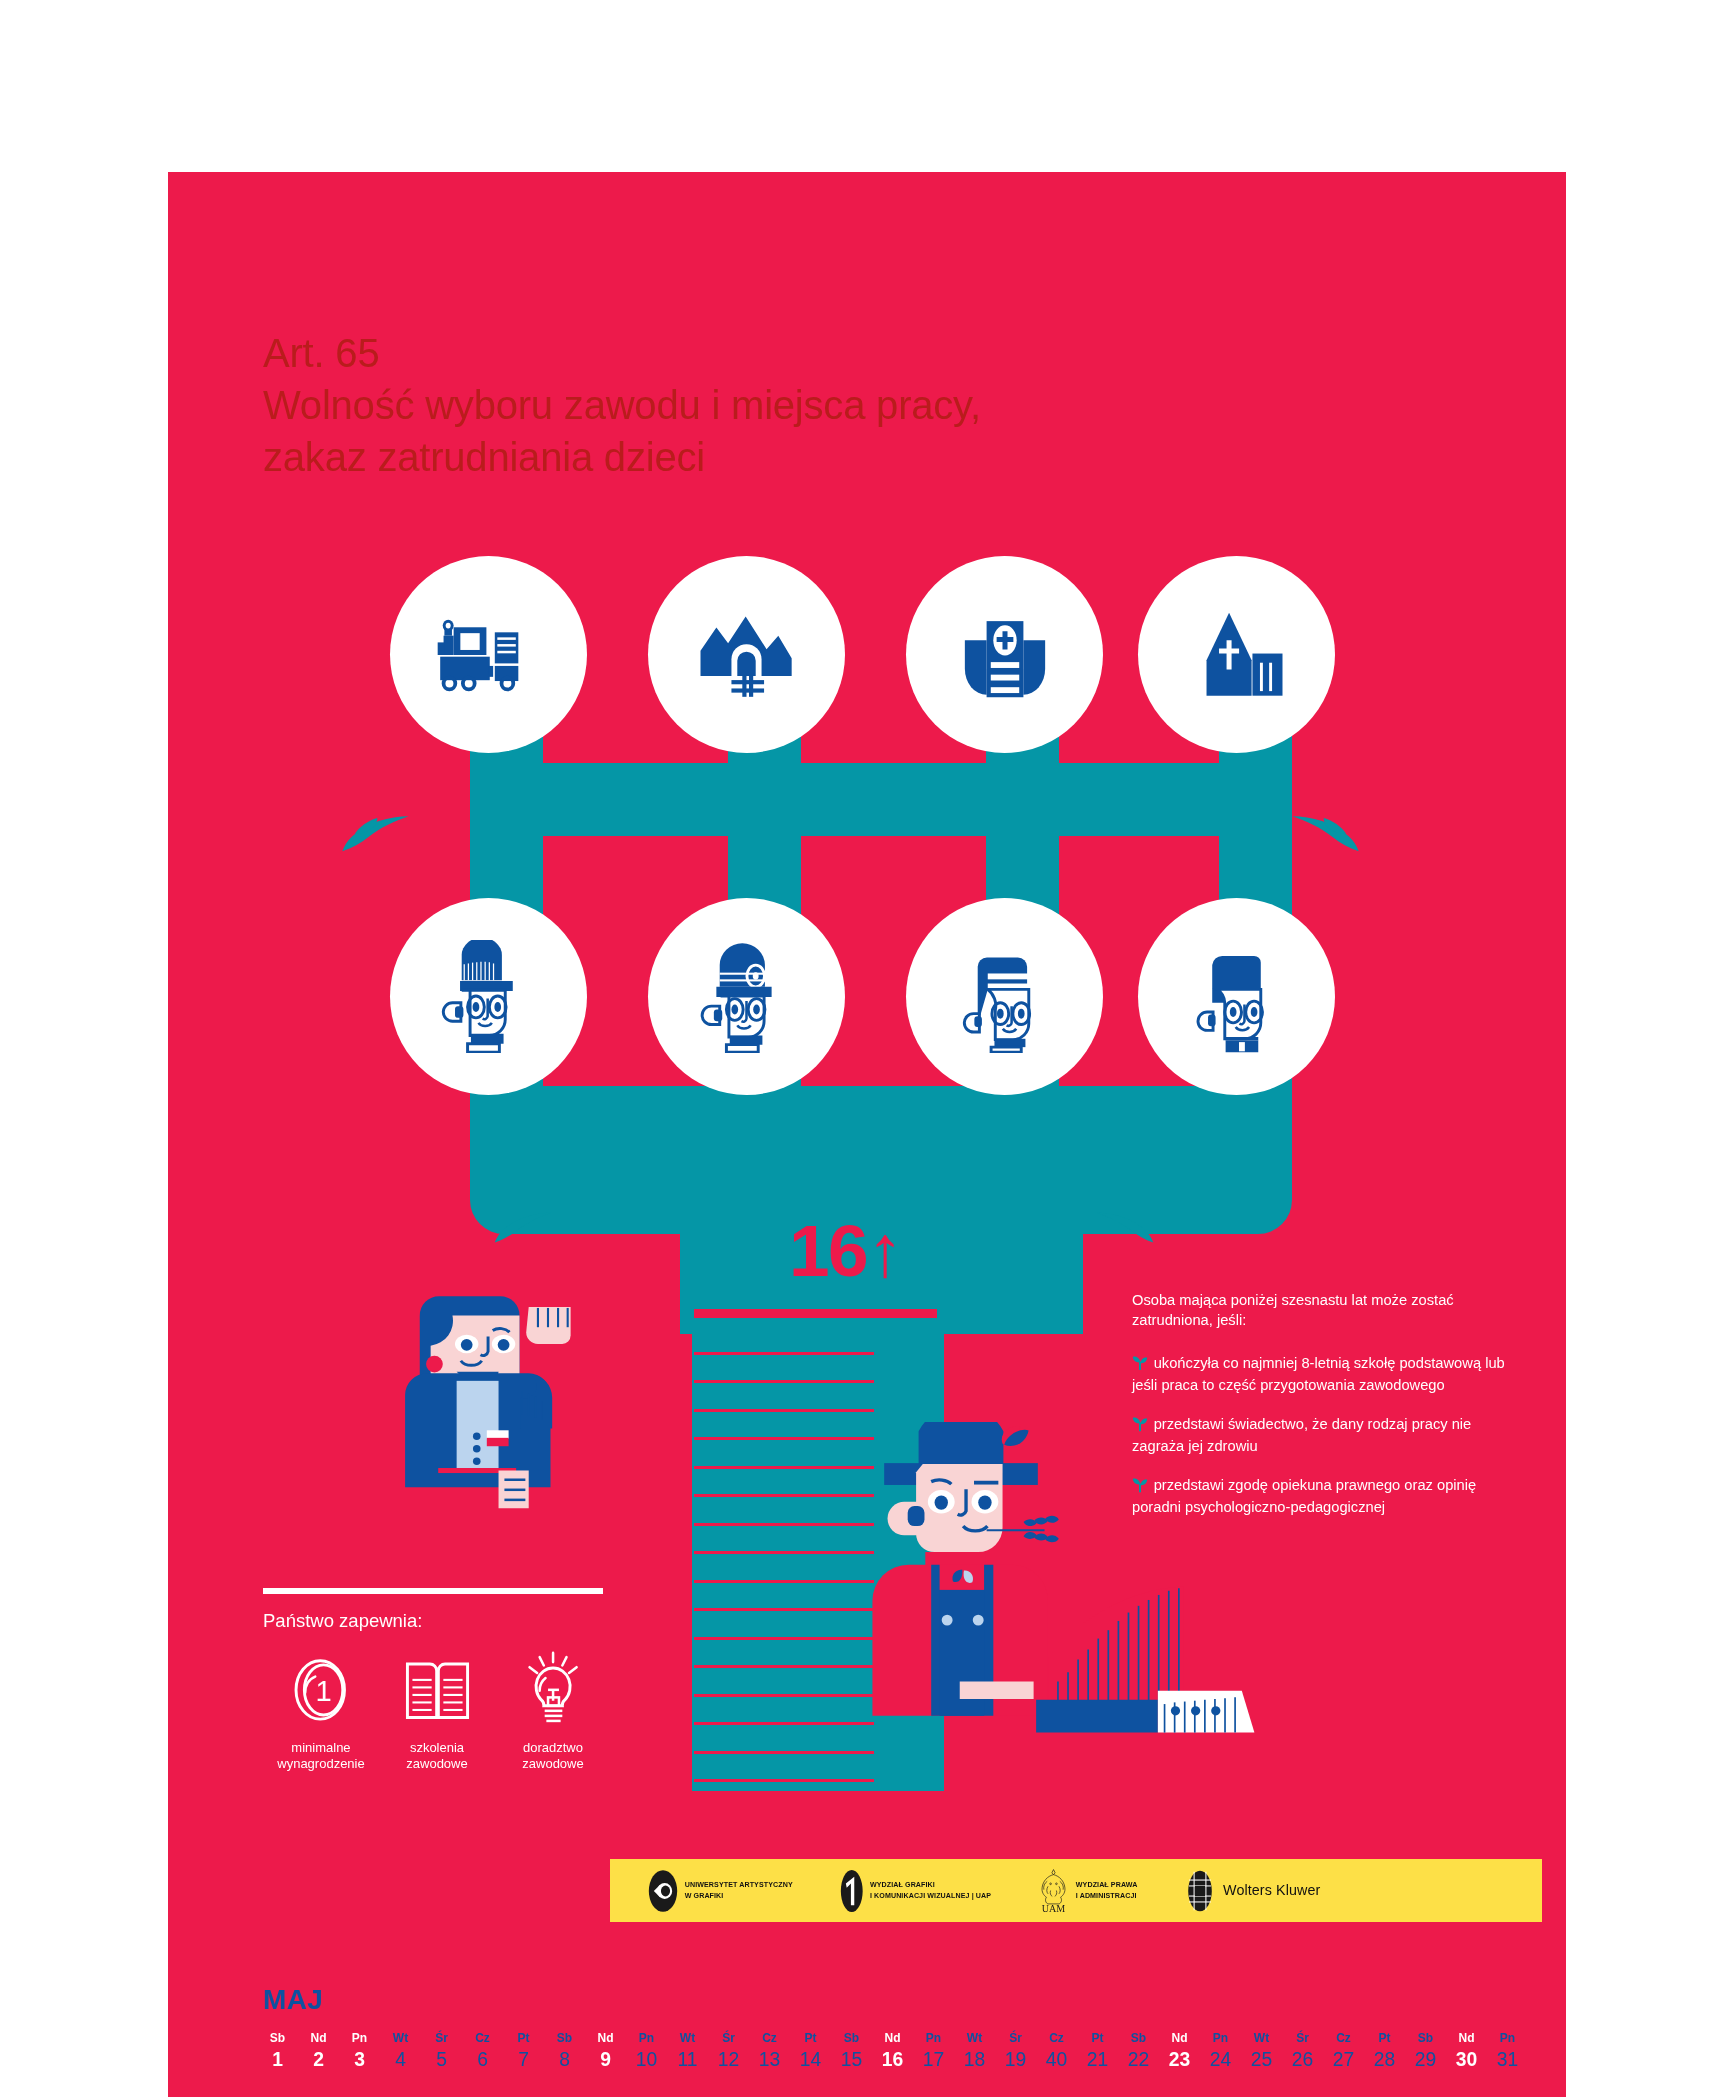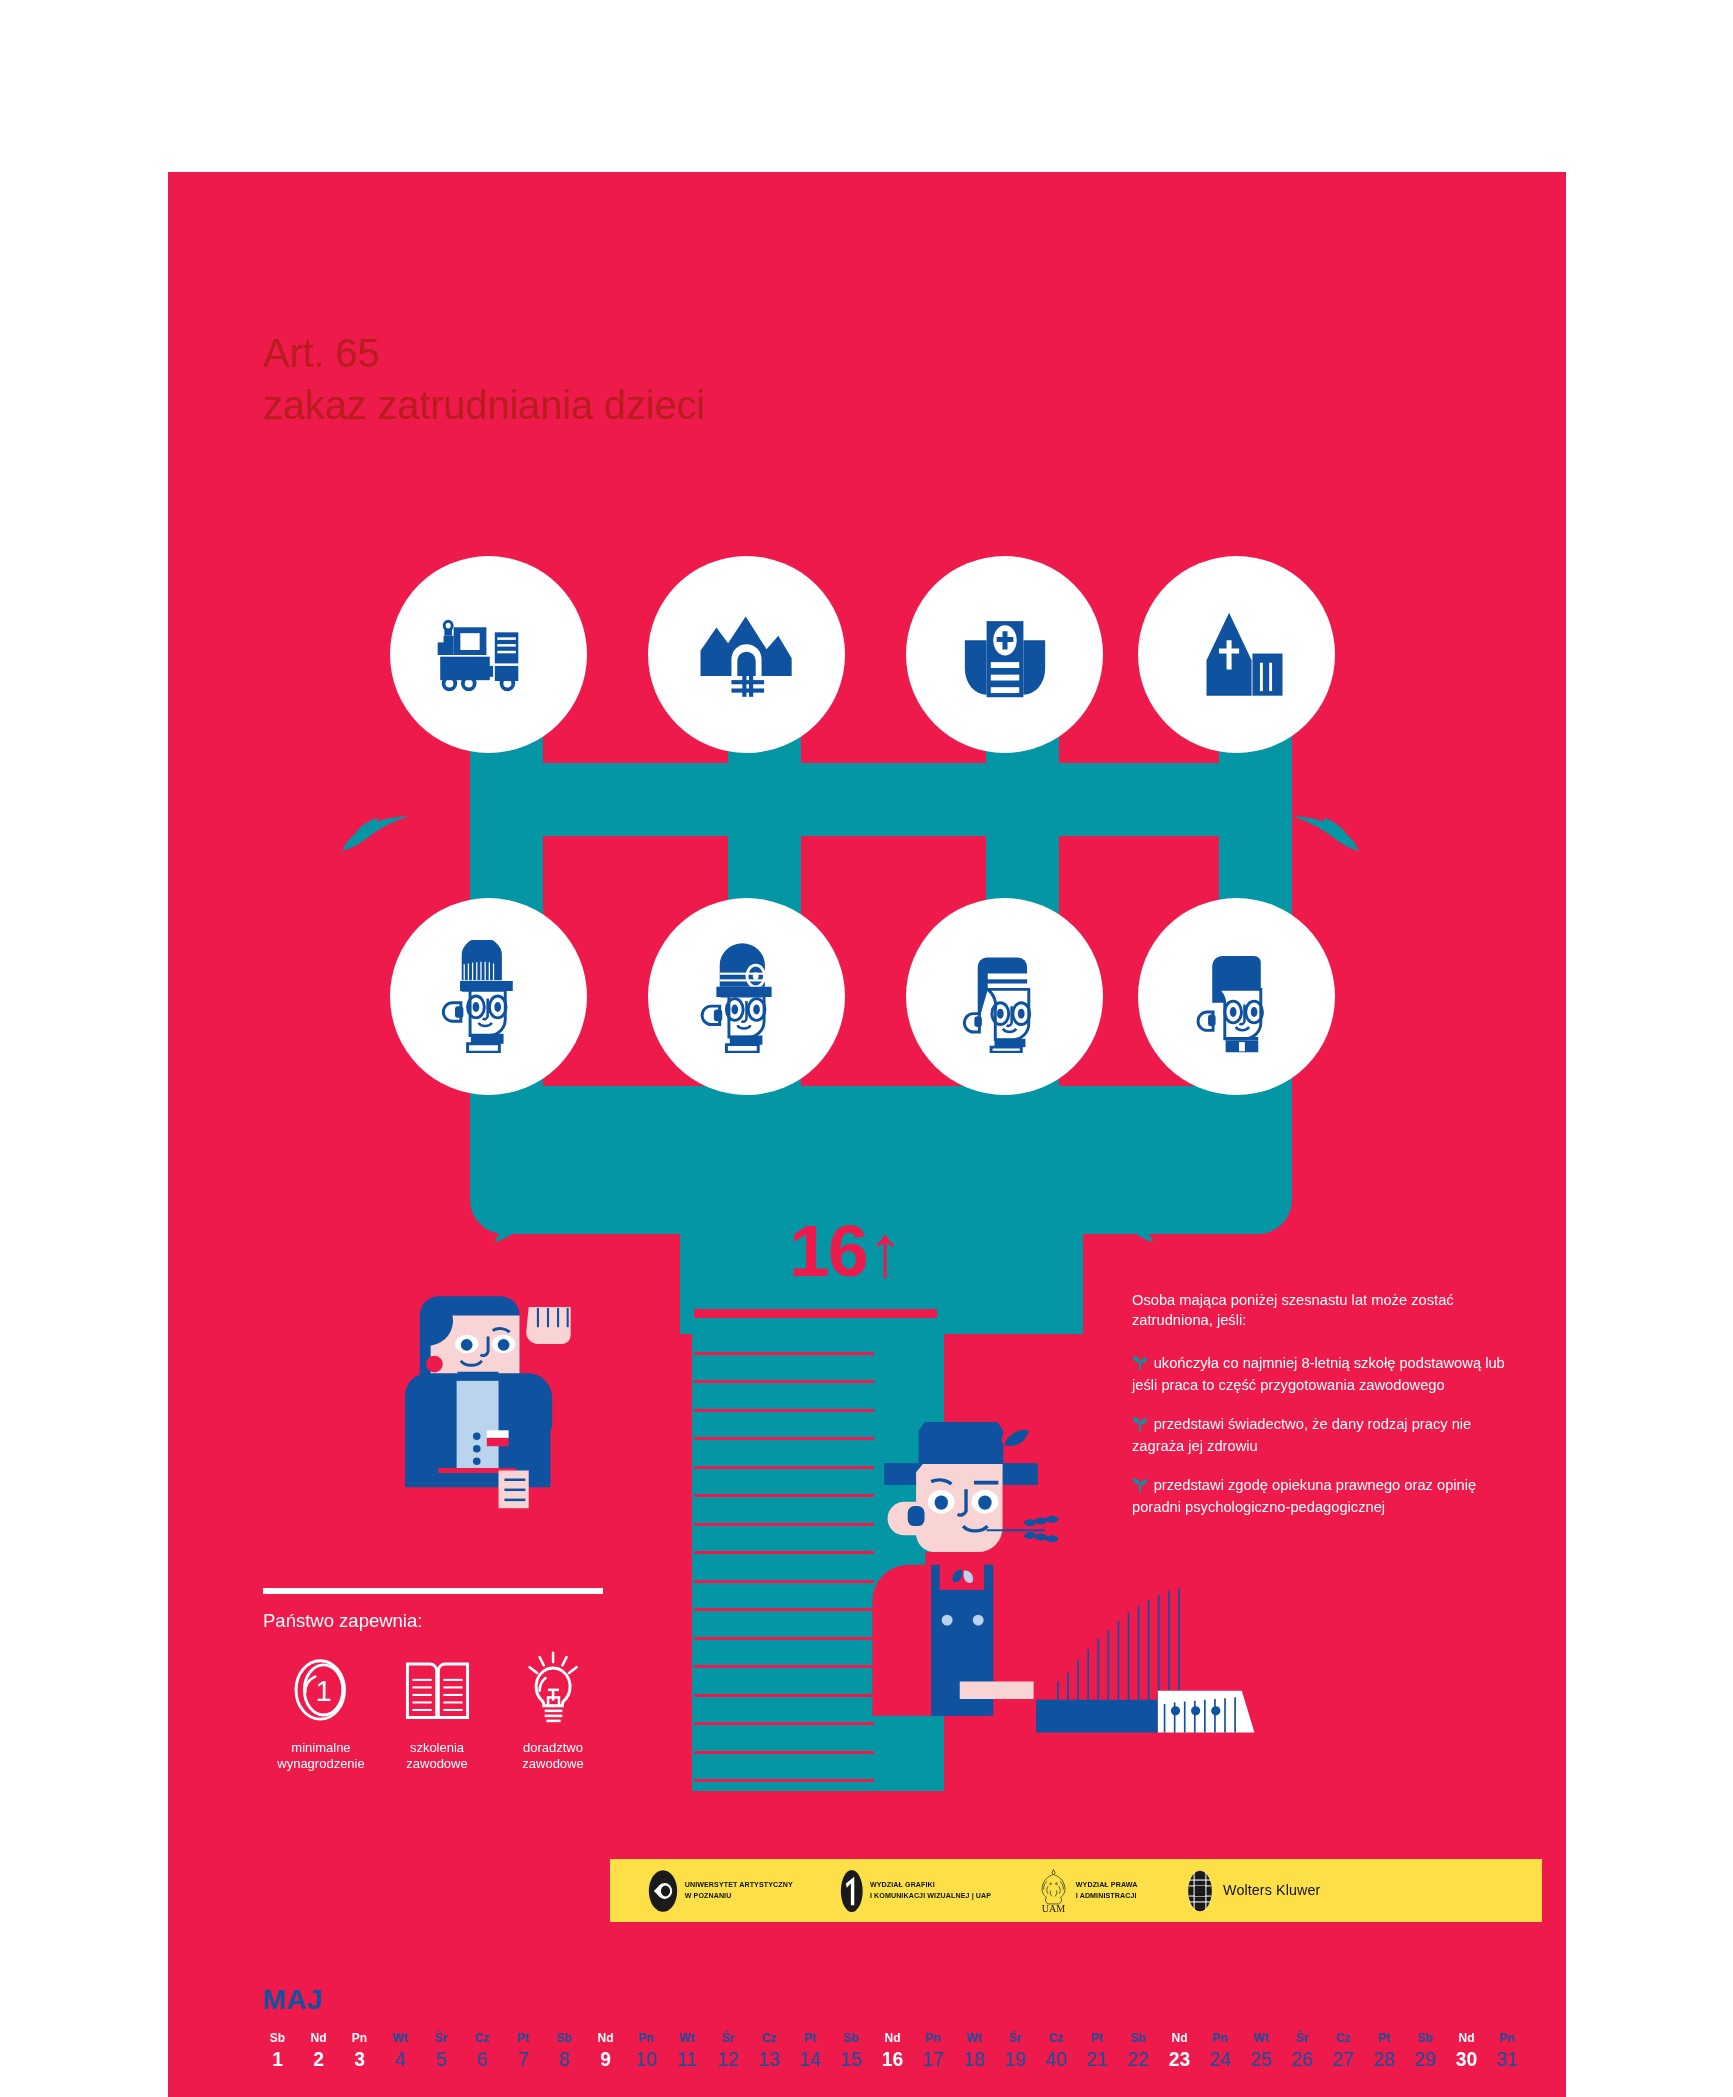--- a/index.html
+++ b/index.html
@@ -128,20 +128,21 @@
     <svg class="leafwrap" style="left:482px;top:1204px;" width="71" height="46" viewBox="0 0 200 120">
       <path d="M195 20 C150 20 95 35 60 68 C48 79 40 92 36 104 C60 96 80 84 98 70 C128 47 160 32 195 20 Z" fill="#0596A6"></path>
     </svg>
     <svg class="leafwrap" style="left:1095px;top:1204px;transform:scaleX(-1);" width="71" height="46" viewBox="0 0 200 120">
       <path d="M195 20 C150 20 95 35 60 68 C48 79 40 92 36 104 C60 96 80 84 98 70 C128 47 160 32 195 20 Z" fill="#0596A6"></path>
     </svg>
   </div>
 
   <div class="title">
     <span class="l1">Art. 65</span>
+    <span class="l2">Wolność wyboru zawodu i miejsca pracy,</span>
     <span class="l3">zakaz zatrudniania dzieci</span>
   </div>
 
   <div class="node" style="left:390px;top:556px;width:197px;height:197px;">
     <svg width="105" height="76" viewBox="0 0 250 180">
       <rect x="42" y="24" width="78" height="66" fill="#0E52A0"></rect>
       <rect x="58" y="38" width="46" height="40" fill="#ffffff"></rect>
       <rect x="18" y="44" width="24" height="46" fill="#0E52A0"></rect>
       <path d="M20 22 h18 v22 h-18 z" fill="#0E52A0"></path>
       <ellipse cx="29" cy="20" rx="13" ry="14" fill="#0E52A0"></ellipse>
@@ -506,21 +507,21 @@
   <div class="sponsorbar">
     <div class="splogo">
       <svg width="30" height="44" viewBox="0 0 72 104">
         <ellipse cx="36" cy="52" rx="34" ry="50" fill="#1a1a1a"></ellipse>
         <path d="M14 52 L30 36 L30 68 Z" fill="#ffffff"></path>
         <ellipse cx="40" cy="52" rx="18" ry="19" fill="#ffffff"></ellipse>
         <ellipse cx="42" cy="52" rx="11" ry="13" fill="#1a1a1a"></ellipse>
       </svg>
       <div class="spname">
         <div>UNIWERSYTET ARTYSTYCZNY</div>
-        <div>W POZNANIU</div>
+        <div>W GRAFIKI</div>
       </div>
     </div>
 
     <div class="splogo">
       <svg width="23.5" height="44" viewBox="0 0 56 104">
         <ellipse cx="28" cy="52" rx="26" ry="50" fill="#1a1a1a"></ellipse>
         <path d="M34 18 L34 86 L26 86 L26 34 L16 44 L14 34 Z" fill="#ffffff"></path>
       </svg>
       <div class="spname sm">
         <div>WYDZIAŁ GRAFIKI</div>

